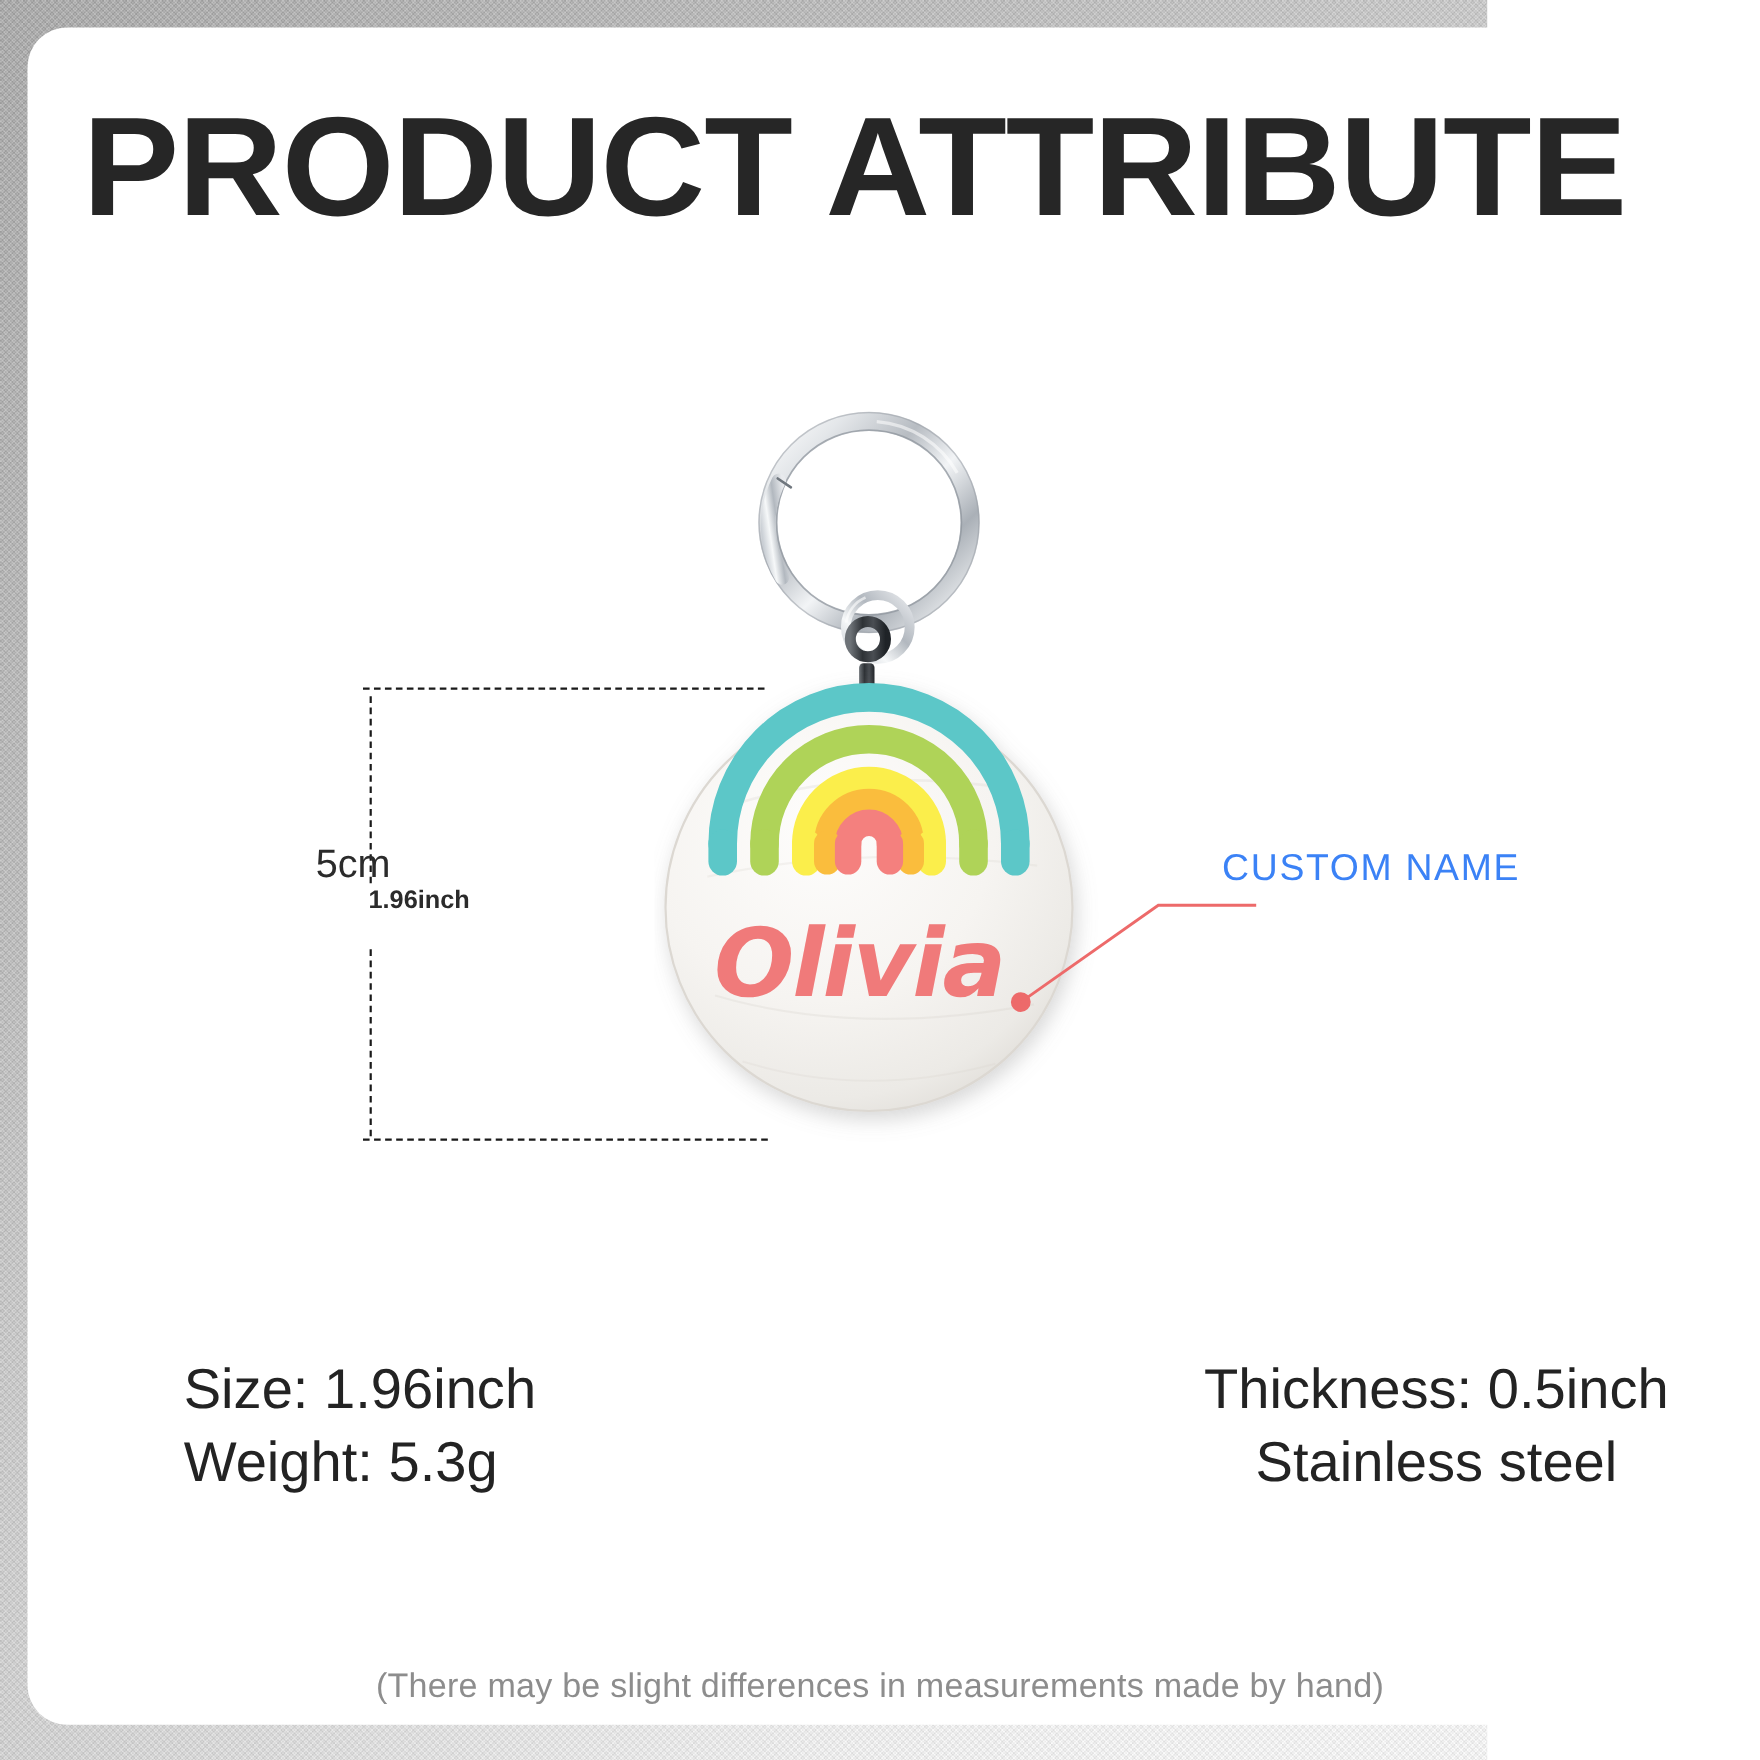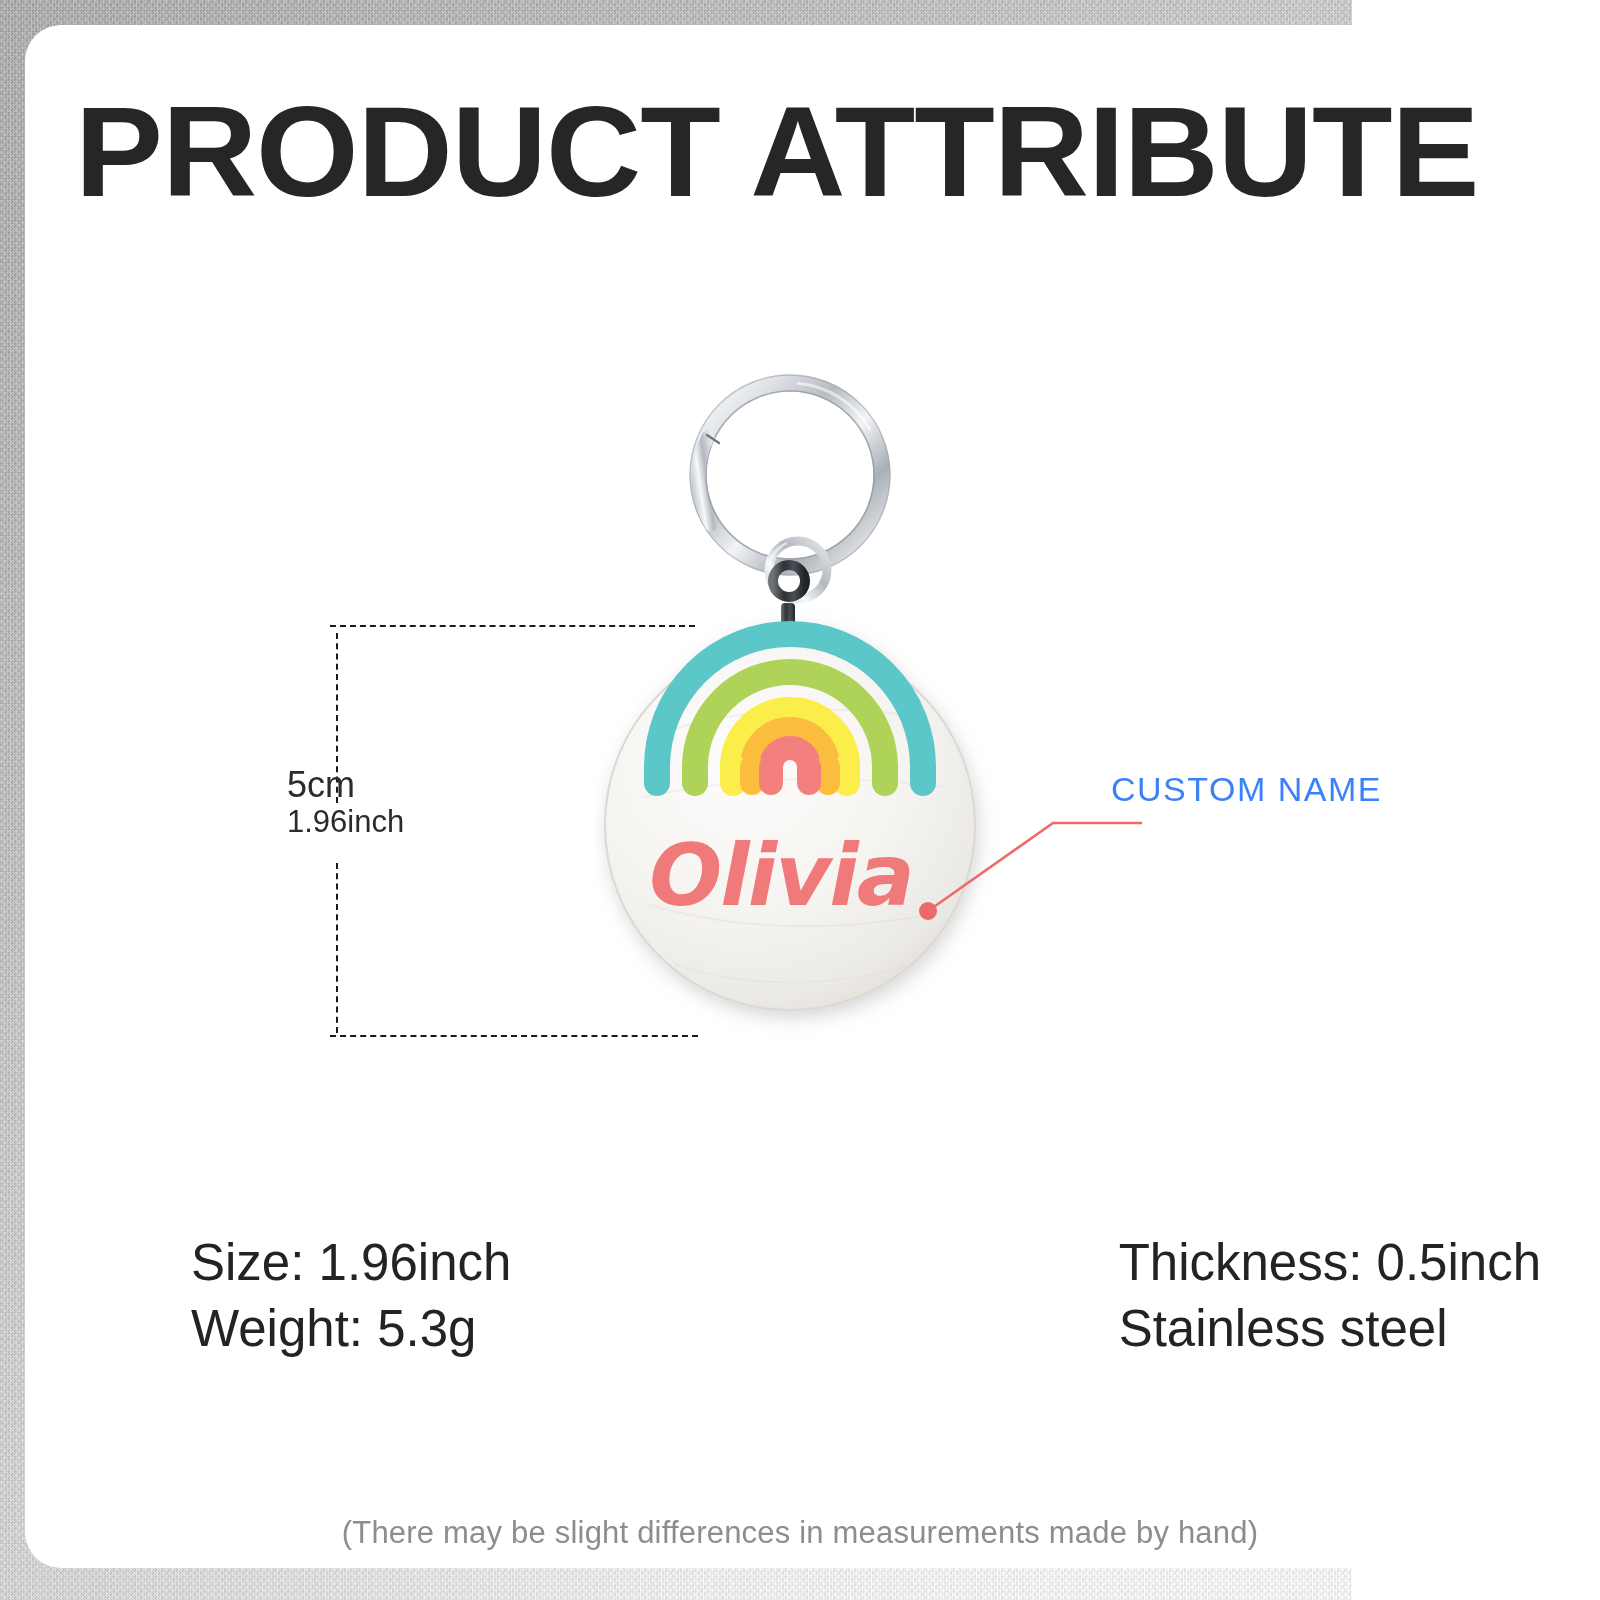--- a/index.html
+++ b/index.html
@@ -89,24 +89,25 @@
   }
   #dim-label .cm {
     display:block;
     font-size:36px;
     font-weight:300;
     line-height:1.0;
     letter-spacing:0px;
   }
   #dim-label .inch {
     display:block;
-    font-size:31px;
-    font-weight:400;
+    font-size:23px;
+    font-weight:700;
     line-height:1.25;
     letter-spacing:0px;
+    margin-left:48px;
   }
 
   
   #keychain {
     position:absolute;
     left:570px; top:340px;
     width:470px; height:680px;
   }
   #keychain svg { display:block; }
 
@@ -123,30 +124,30 @@
     font-size:34px;
     font-weight:300;
     letter-spacing:1.5px;
     color:#3b82f6;
     white-space:nowrap;
   }
 
   
   #specs {
     position:absolute;
-    left:166px; top:1205px;
+    left:142px; top:1205px;
     width:1350px;
     display:flex;
     justify-content:space-between;
     align-items:flex-start;
     gap:20px;
   }
   .spec-col { display:flex; flex-direction:column; }
   .spec-col.left  { align-items:flex-start; }
-  .spec-col.right { align-items:flex-start; text-align:right; }
+  .spec-col.right { align-items:center; text-align:right; }
   .spec-line {
     font-size:51px;
     font-weight:300;
     color:#232323;
     line-height:1.30;
     white-space:nowrap;
   }
 
   
   #footer-note {

